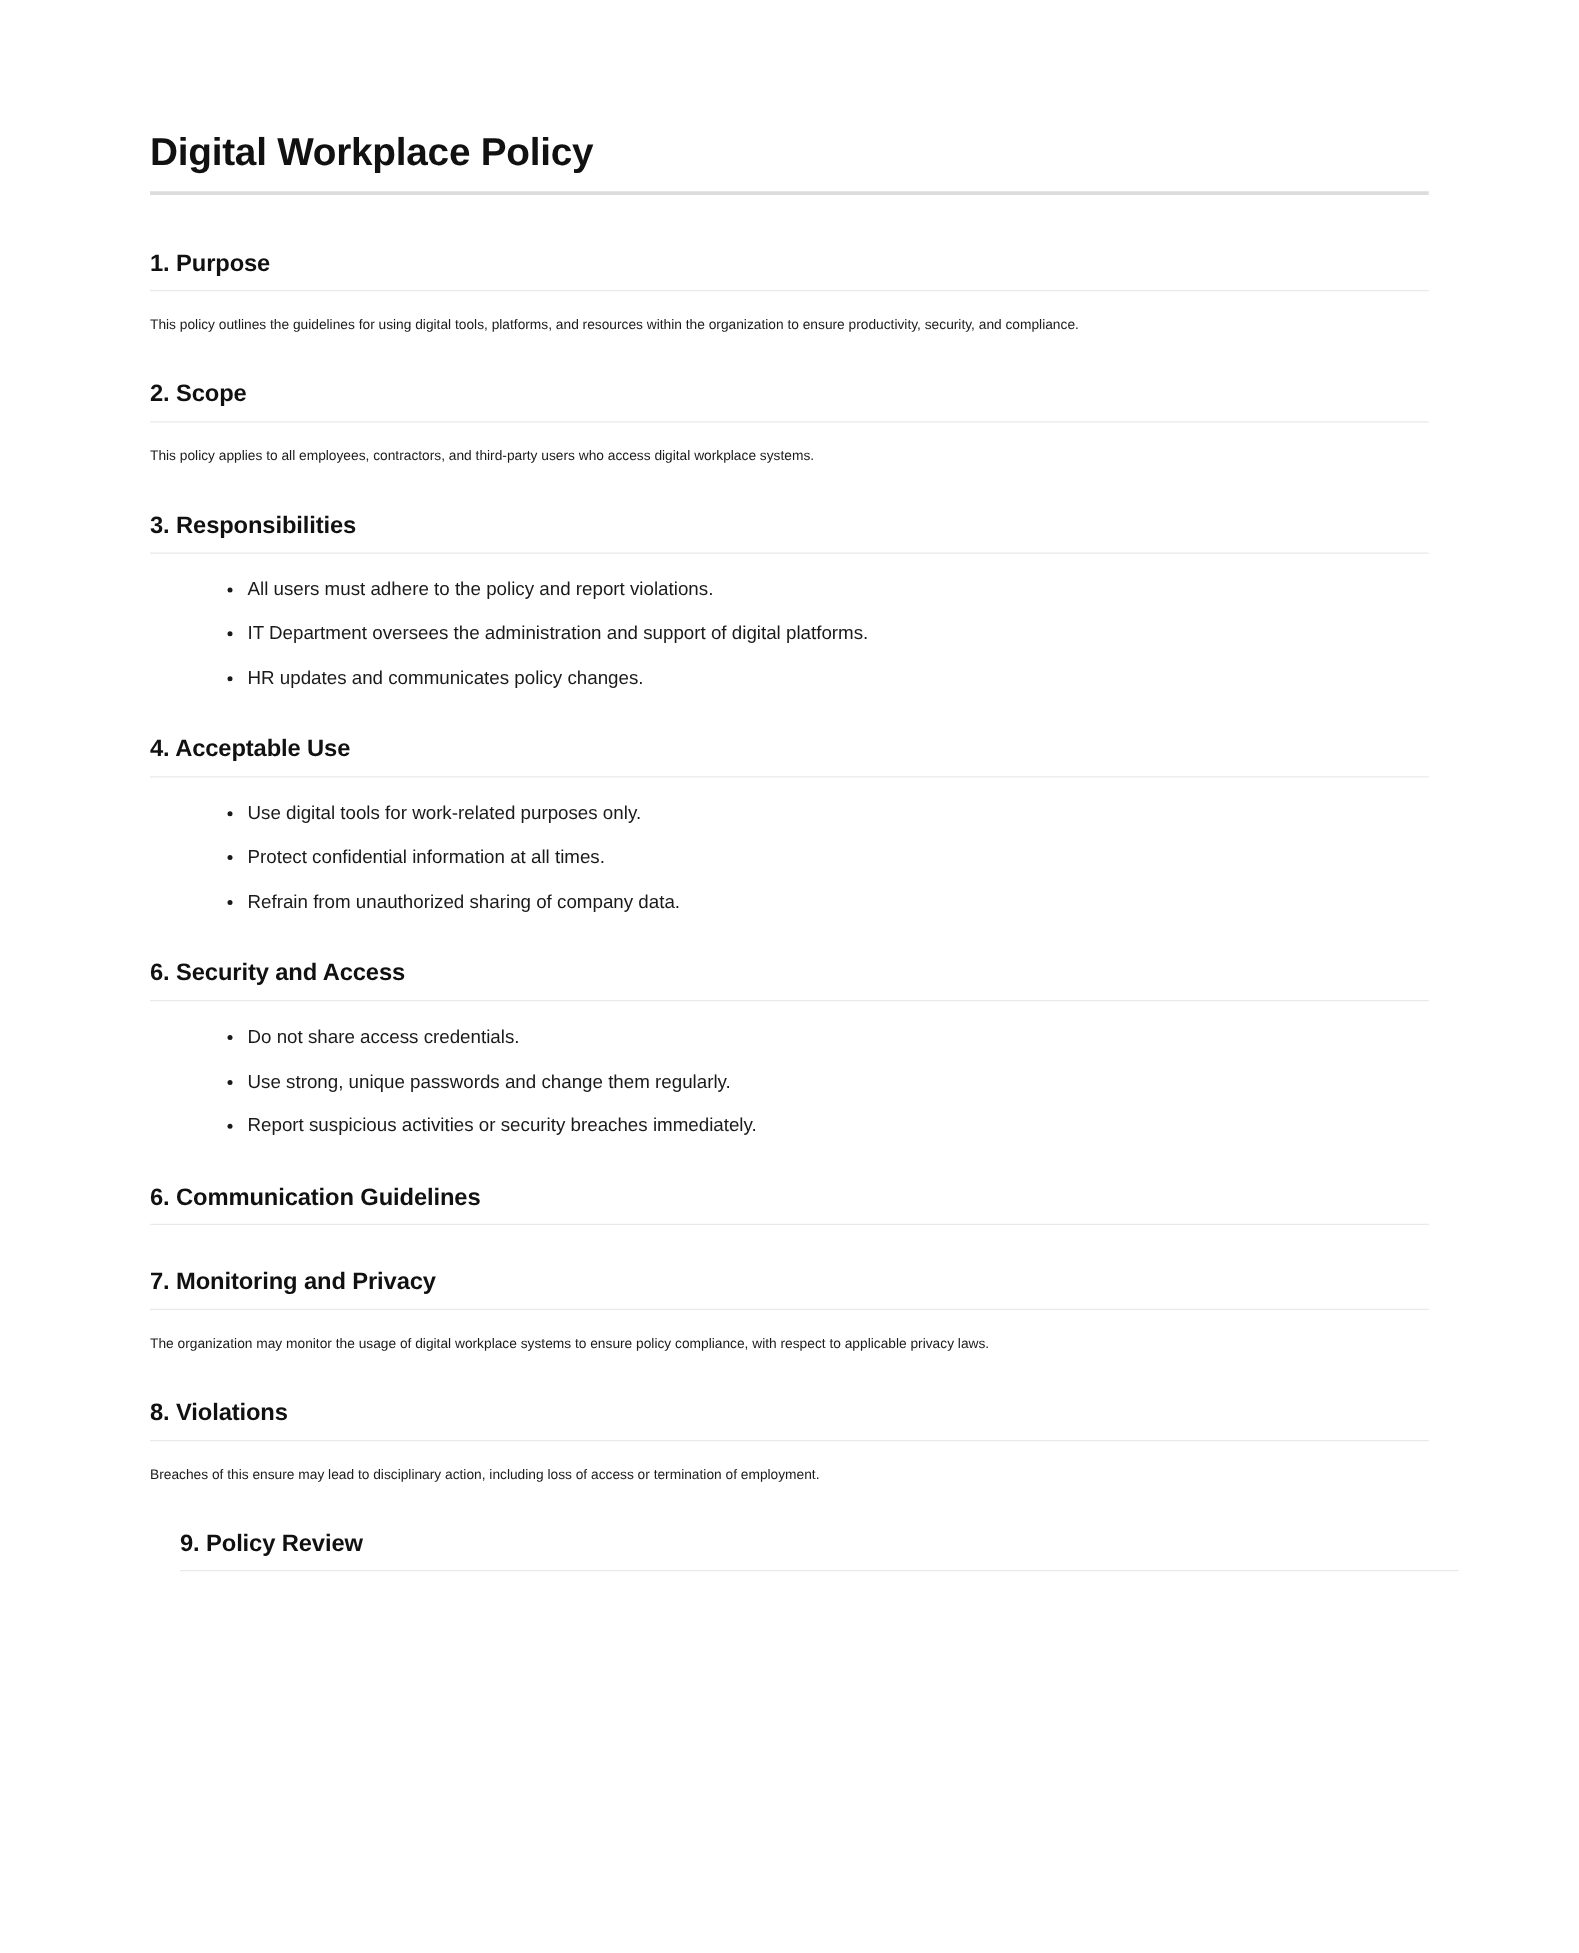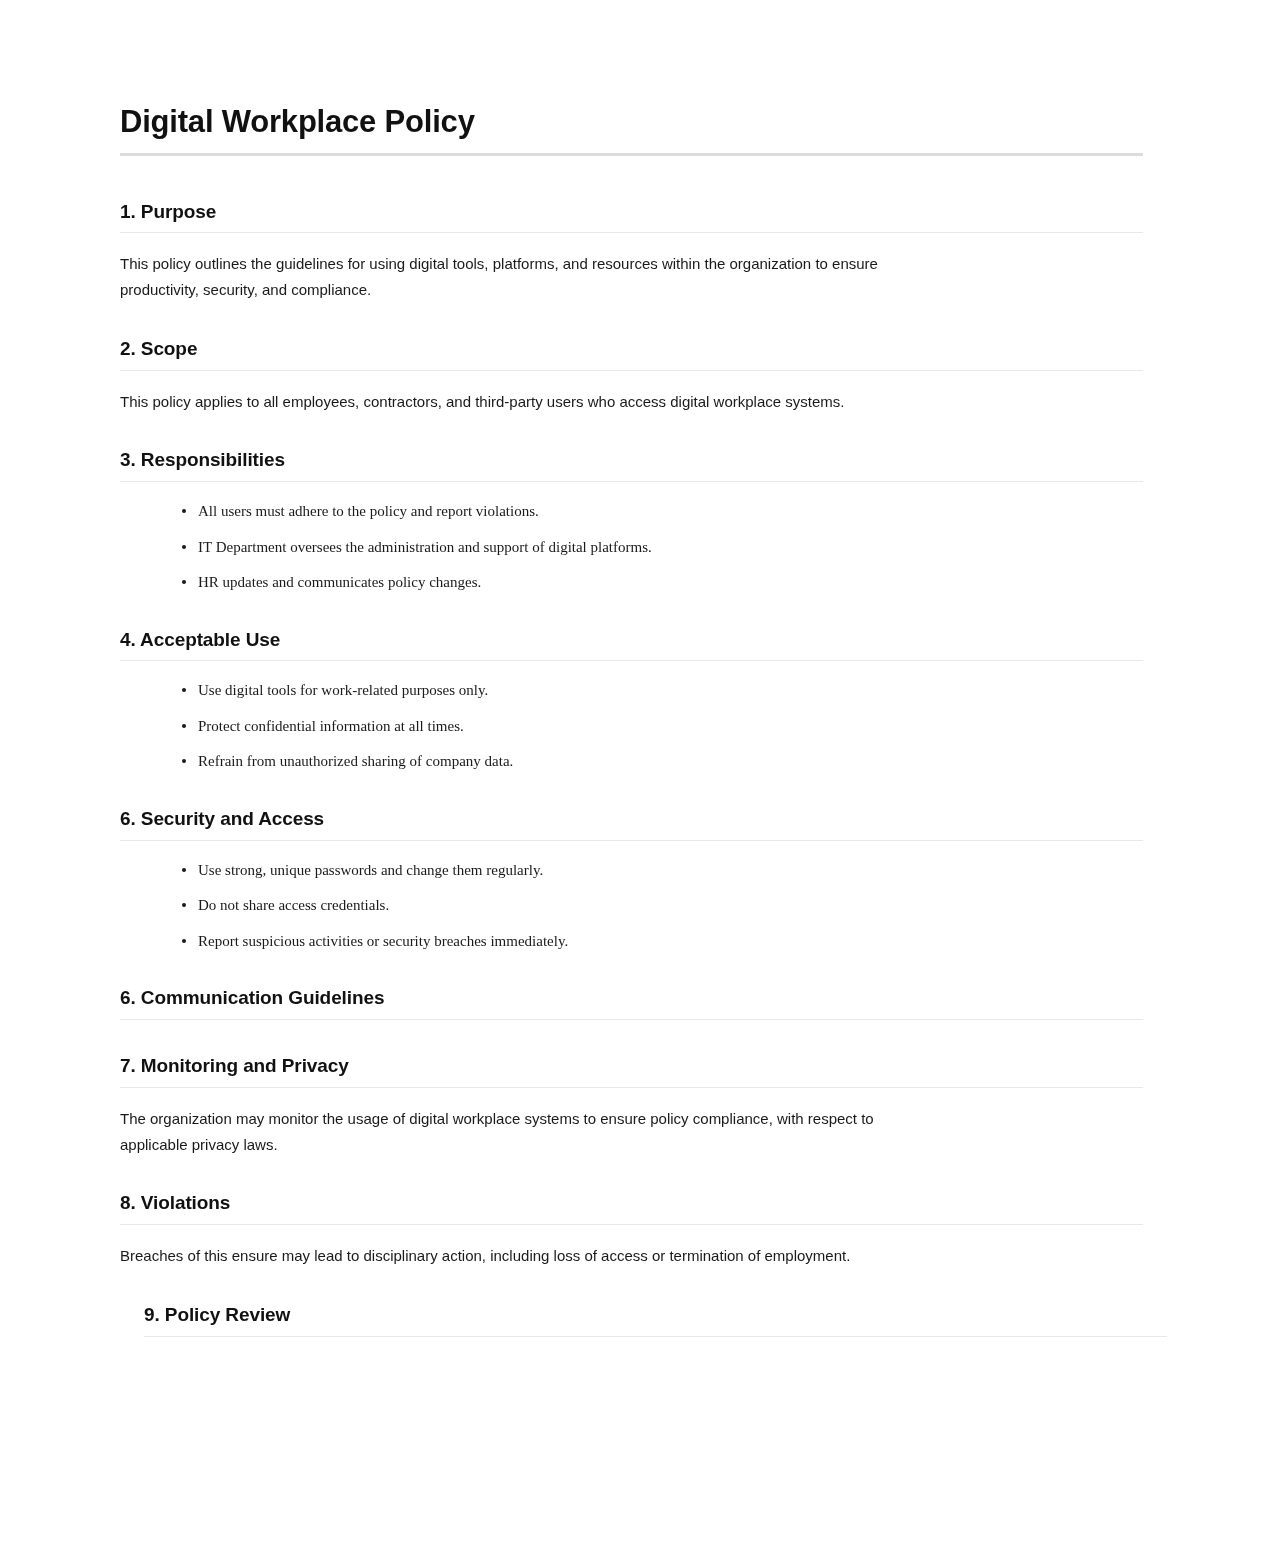--- a/index.html
+++ b/index.html
@@ -55,31 +55,30 @@
     height: 1px;
     background: #e9e9e9;
     border: 0;
     margin: 0;
     width: 1023px;
   }
   .section-body {
     padding-top: 18px;
   }
   .para {
-    font-size: 15px;
+    font-size: 11px;
     line-height: 1.72;
     margin: 0;
     color: #1a1a1a;
     max-width: 1000px;
   }
   .bullet-list {
     margin: 0;
     padding: 0 0 0 62px;
     list-style: none;
-    font-family: Liberation Serif, serif;
   }
   .bullet-item {
     font-size: 15px;
     line-height: 1.5;
     color: #1a1a1a;
     position: relative;
     padding: 0 0 0 16px;
     margin: 0 0 13px 0;
   }
   .bullet-item:last-child {
@@ -142,22 +141,22 @@
             <li class="bullet-item">Protect confidential information at all times.</li>
             <li class="bullet-item">Refrain from unauthorized sharing of company data.</li>
           </ul>
         </div>
       </div>
       <div class="section">
         <h2 class="section-heading">6. Security and Access</h2>
         <hr class="section-rule">
         <div class="section-body">
           <ul class="bullet-list">
+            <li class="bullet-item">Do not share access credentials.</li>
             <li class="bullet-item">Use strong, unique passwords and change them regularly.</li>
-            <li class="bullet-item">Do not share access credentials.</li>
             <li class="bullet-item">Report suspicious activities or security breaches immediately.</li>
           </ul>
         </div>
       </div>
       <div class="section">
         <h2 class="section-heading">6. Communication Guidelines</h2>
         <hr class="section-rule">
       </div>
       <div class="section">
         <h2 class="section-heading">7. Monitoring and Privacy</h2>

